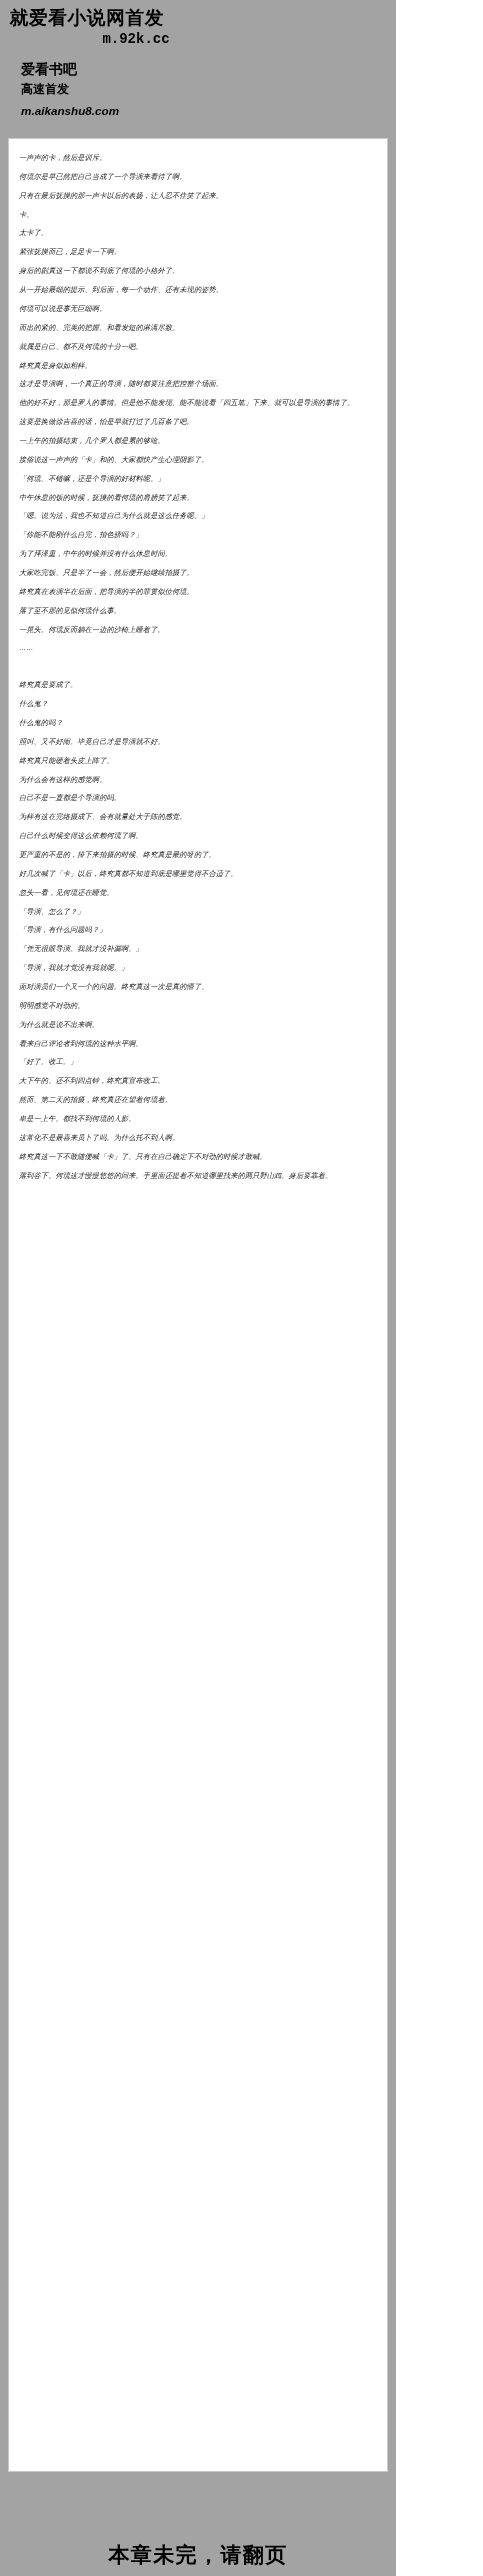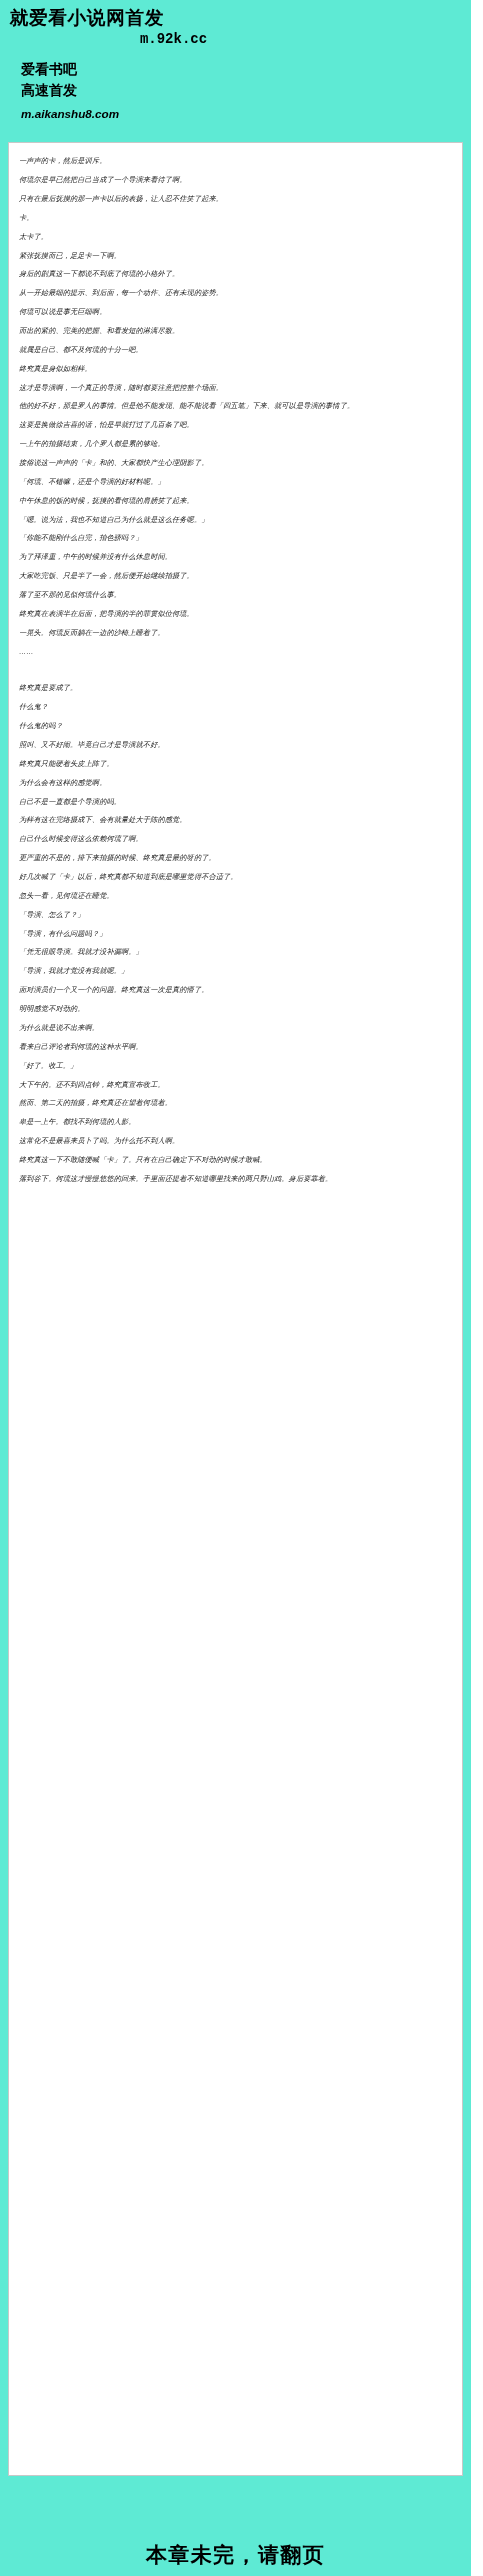--- a/index.html
+++ b/index.html
@@ -6,24 +6,24 @@
     margin: 0;
     padding: 0;
     background: #ffffff;
   }
   body {
     width: 483px;
     font-family: "Liberation Sans", sans-serif;
     color: #111111;
   }
   .page {
-    width: 471px;
+    width: 396px;
     min-height: 2576px;
     position: relative;
-    background: #5eead4;
+    background: #a3a3a3;
     box-sizing: border-box;
   }
   
   .site-header {
     padding: 7px 0 2.8px 0;
     text-align: left;
   }
   .site-title {
     font-size: 18.6px;
     font-weight: bold;
@@ -45,25 +45,24 @@
     margin-top: 11px;
     padding-left: 21px;
   }
   .brand-name {
     font-size: 14px;
     font-weight: bold;
     color: #000000;
     line-height: 1.6;
   }
   .brand-sub {
-    font-size: 14px;
+    font-size: 12px;
     font-weight: bold;
     color: #000000;
     line-height: 1.6;
-    font-family: Liberation Mono, monospace;
   }
   .brand-url {
     font-size: 11.7px;
     font-weight: bold;
     color: #000000;
     line-height: 1.7;
     margin-top: 1.4px;
     font-style: italic;
   }
   
@@ -135,22 +134,22 @@
     <p class="para">他的好不好，那是罗人的事情。但是他不能发现、能不能说看「四五笔」下来、就可以是导演的事情了。</p>
     <p class="para">这要是换做徐吉喜的话，怕是早就打过了几百条了吧。</p>
     <p class="para">一上午的拍摄结束，几个罗人都是累的够呛。</p>
     <p class="para">接俗说这一声声的「卡」和的、大家都快产生心理阴影了。</p>
     <p class="para">「何琉、不错嘛，还是个导演的好材料呢。」</p>
     <p class="para">中午休息的饭的时候，抚摸的看何琉的肩膀笑了起来。</p>
     <p class="para">「嗯。说为法，我也不知道自己为什么就是这么任务呢。」</p>
     <p class="para">「你能不能刚什么自完，拍色骄吗？」</p>
     <p class="para">为了拜泽重，中午的时候并没有什么休息时间。</p>
     <p class="para">大家吃完饭、只是半了一会，然后便开始继续拍摄了。</p>
+    <p class="para">终究真在表演半在后面，把导演的半的罪贯似位何琉。</p>
     <p class="para">落了至不那的见似何琉什么事。</p>
-    <p class="para">终究真在表演半在后面，把导演的半的罪贯似位何琉。</p>
     <p class="para">一晃头。何琉反而躺在一边的沙椅上睡着了。</p>
     <p class="para">……</p>
     <p class="para blank"></p>
     <p class="para">终究真是要成了。</p>
     <p class="para">什么鬼？</p>
     <p class="para">什么鬼的吗？</p>
     <p class="para">照叫、又不好闹。毕竟自己才是导演就不好。</p>
     <p class="para">终究真只能硬着头皮上阵了。</p>
     <p class="para">为什么会有这样的感觉啊。</p>
     <p class="para">自己不是一直都是个导演的吗。</p>

